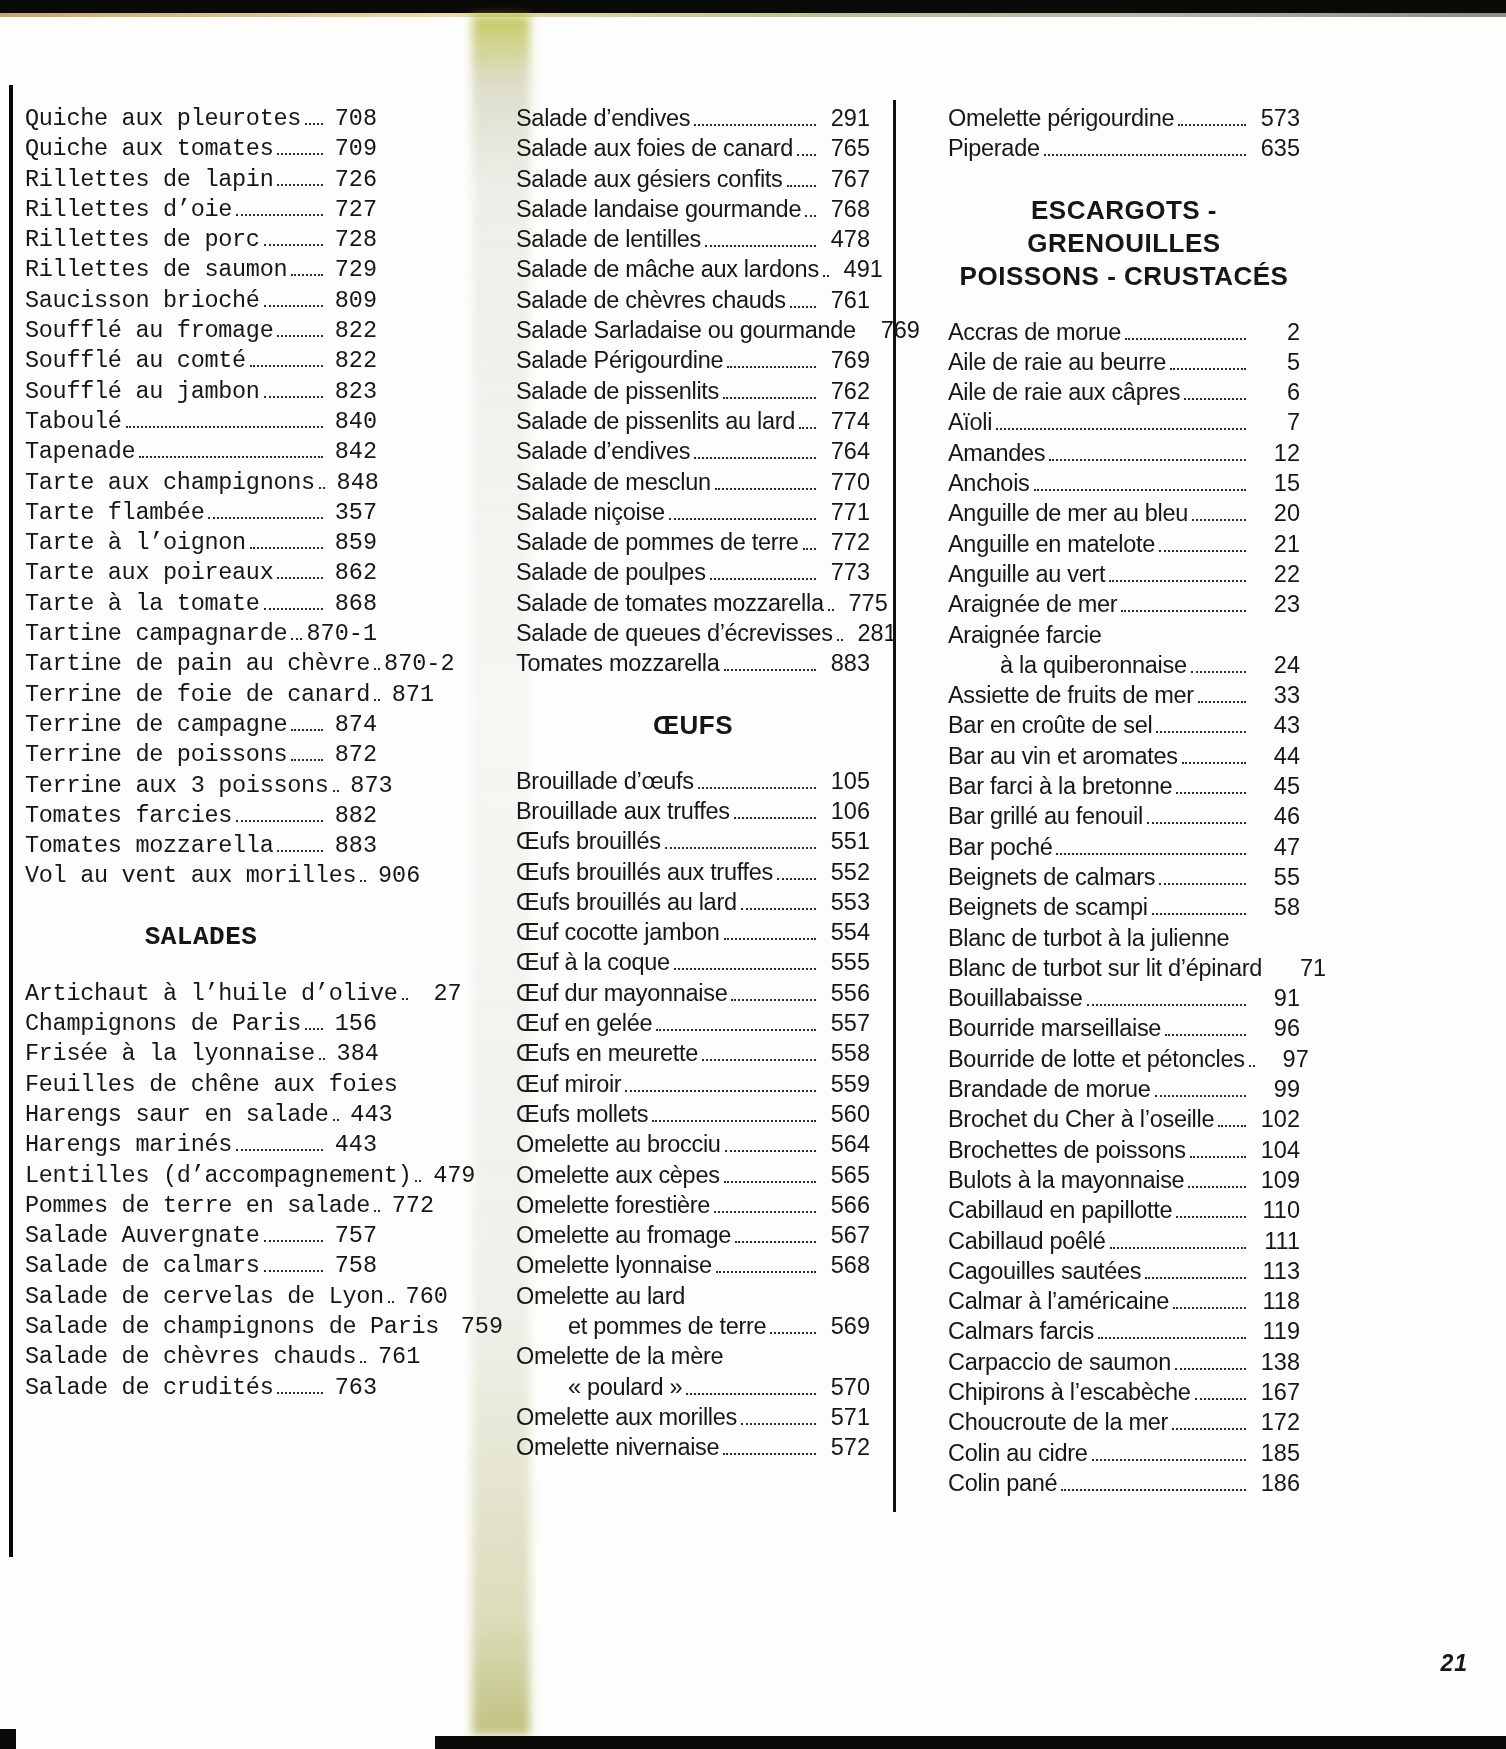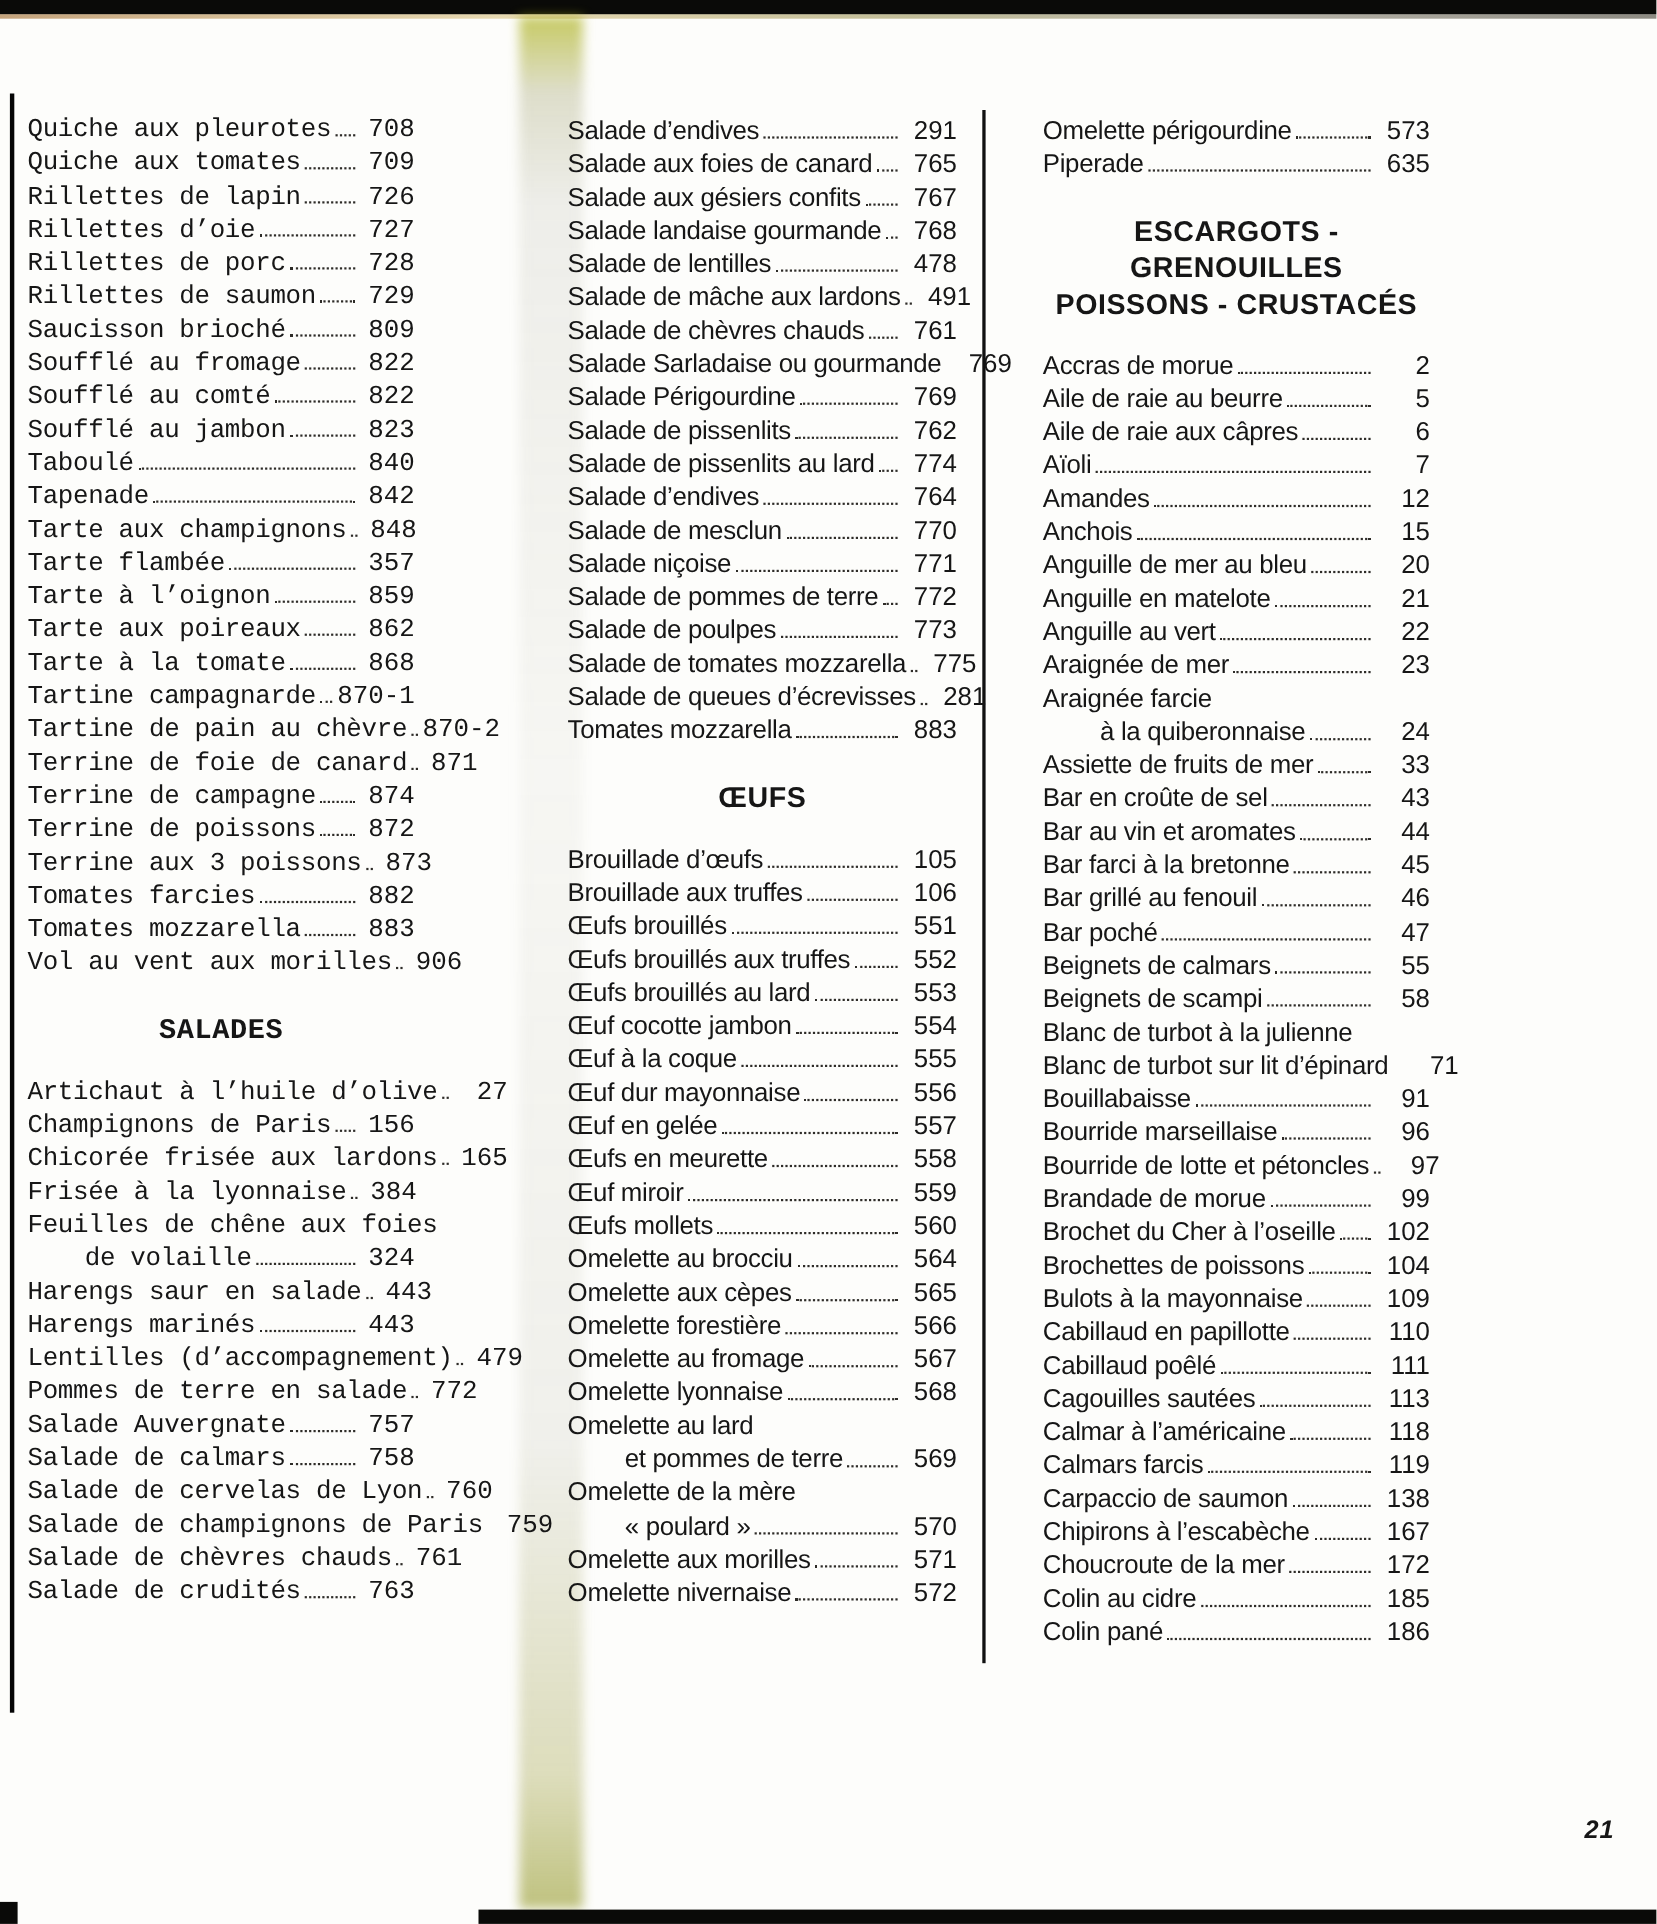--- a/index.html
+++ b/index.html
@@ -187,37 +187,27 @@
       <span class="t">Artichaut à l’huile d’olive</span>
       <span class="leader"></span>
       <span class="num">27</span>
     </div>
     <div class="row">
       <span class="t">Champignons de Paris</span>
       <span class="leader"></span>
       <span class="num">156</span>
     </div>
     <div class="row">
-      <span class="t">Chicorée frisée aux lardons</span>
-      <span class="leader"></span>
-      <span class="num">165</span>
-    </div>
-    <div class="row">
       <span class="t">Frisée à la lyonnaise</span>
       <span class="leader"></span>
       <span class="num">384</span>
     </div>
     <div class="row">
       <span class="t">Feuilles de chêne aux foies</span>
       <span class="leader noleader"></span>
-    </div>
-    <div class="row wrap">
-      <span class="t">de volaille</span>
-      <span class="leader"></span>
-      <span class="num">324</span>
     </div>
     <div class="row">
       <span class="t">Harengs saur en salade</span>
       <span class="leader"></span>
       <span class="num">443</span>
     </div>
     <div class="row">
       <span class="t">Harengs marinés</span>
       <span class="leader"></span>
       <span class="num">443</span>

